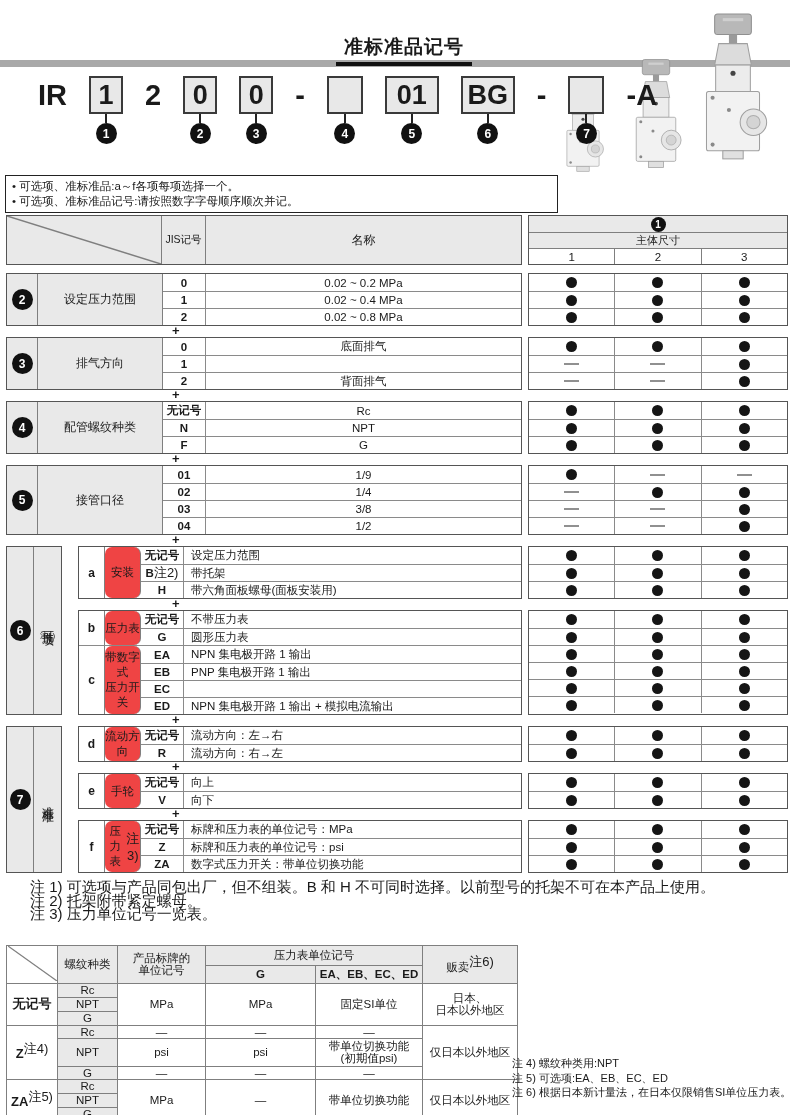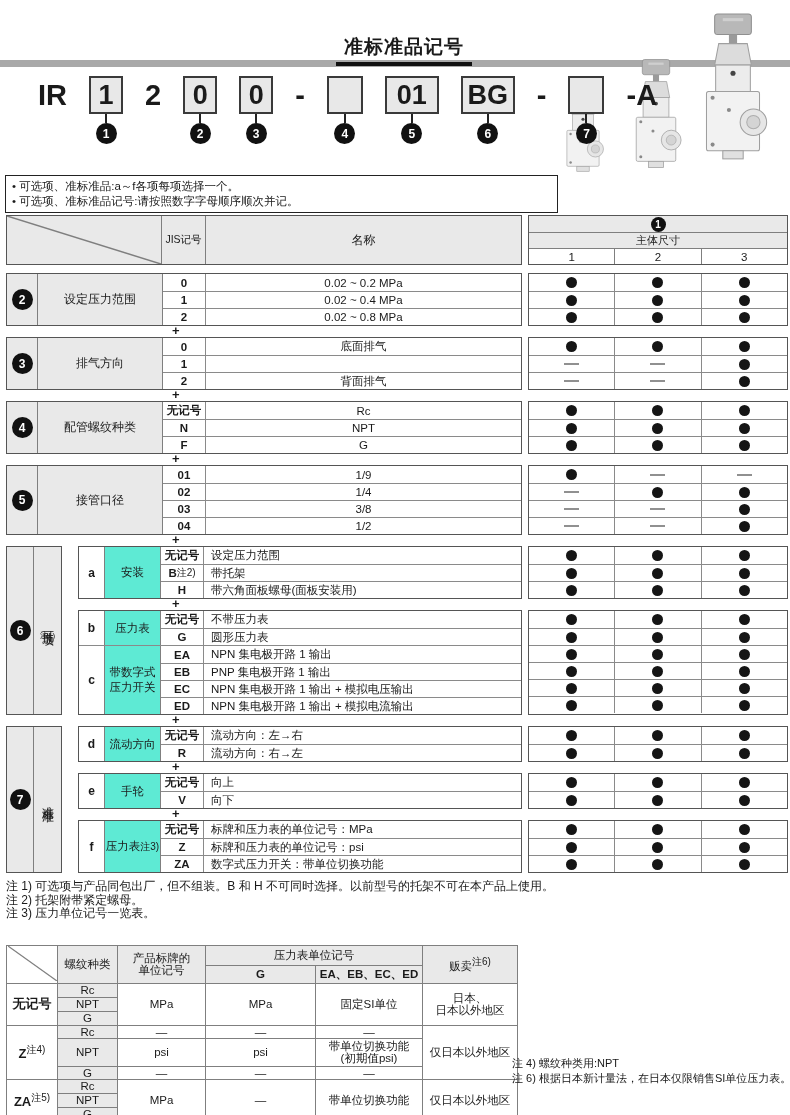--- a/index.html
+++ b/index.html
@@ -44,21 +44,21 @@
   .band{display:flex;}
   .gbox{width:516px;border:1px solid #555;box-sizing:border-box;display:flex;background:#fff;}
   .c-circle{width:30px;background:#e9e9e9;border-right:1px solid #7f7f7f;display:flex;align-items:center;justify-content:center;}
   .c-label{width:124px;background:#e9e9e9;border-right:1px solid #7f7f7f;display:flex;align-items:center;
            justify-content:center;font-size:12px;text-align:center;white-space:pre-line;}
   .rowscol{flex:1;display:flex;flex-direction:column;}
   .trow{display:flex;height:17px;box-sizing:border-box;border-top:1px solid #8a8a8a;}
   .trow:first-child{border-top:none;}
   .code{width:43px;border-right:1px solid #8a8a8a;display:flex;align-items:center;justify-content:center;
         font-weight:bold;font-size:11.5px;box-sizing:border-box;}
-  .code sup,.c-sublabel sup,.unit-table sup{font-size:10px;font-weight:normal;vertical-align:super;}
+  .code sup,.c-sublabel sup,.unit-table sup{font-size:13px;font-weight:normal;vertical-align:super;}
   .nm{flex:1;display:flex;align-items:center;font-size:11.5px;padding:0 7px;box-sizing:border-box;}
   .nm.center{justify-content:center;}
   .dbox{width:260px;margin-left:6px;border:1px solid #555;box-sizing:border-box;display:flex;flex-direction:column;background:#fff;}
   .drow{display:flex;height:17px;box-sizing:border-box;border-top:1px solid #8a8a8a;}
   .drow:first-child{border-top:none;}
   .dcell{flex:1;display:flex;align-items:center;justify-content:center;border-left:1px solid #8a8a8a;}
   .dcell:first-child{border-left:none;}
   .dot{width:11px;height:11px;border-radius:50%;background:#151515;}
   .dash{width:15px;height:2px;background:#909090;}
   .sep{height:11px;position:relative;}
@@ -69,24 +69,24 @@
   .sec-circ{width:26px;border-right:1px solid #7f7f7f;display:flex;align-items:center;justify-content:center;}
   .sec-vert{flex:1;display:flex;flex-direction:column;align-items:center;justify-content:center;gap:3px;}
   .vtext{writing-mode:vertical-rl;text-orientation:upright;font-size:12px;letter-spacing:2px;}
   .vnote{font-size:8px;}
   .sec-right{flex:1;display:flex;flex-direction:column;}
   .gbox2{width:444px;margin-left:16px;border:1px solid #555;box-sizing:border-box;background:#fff;}
   .subband{display:flex;}
   .subband.topline{border-top:1px solid #8a8a8a;}
   .c-letter{width:26px;border-right:1px solid #7f7f7f;display:flex;align-items:center;justify-content:center;
             font-weight:bold;font-size:12px;box-sizing:border-box;}
-  .c-sublabel{width:56px;background:#5eead4;border-right:1px solid #7f7f7f;display:flex;align-items:center;
-              justify-content:center;font-size:11.5px;text-align:center;white-space:pre-line;box-sizing:border-box;}
+  .c-sublabel{width:36px;background:#ef4444;border-right:1px solid #7f7f7f;display:flex;align-items:center;
+              justify-content:center;font-size:11.5px;text-align:center;white-space:pre-line;box-sizing:border-box;border-radius:7px;}
   
-  .footnotes{margin-top:7px;font-size:12px;line-height:13.5px;}
+  .footnotes{margin-top:7px;font-size:15px;line-height:13.5px;margin-left:24px;}
   
   .unit-table{margin-top:24px;border-collapse:collapse;table-layout:fixed;border:1px solid #555;}
   .unit-table td{border:1px solid #7f7f7f;font-size:11.5px;text-align:center;padding:0 2px;
                  white-space:pre-line;line-height:12px;}
   .unit-table td.gray{background:#e9e9e9;}
   .unit-table td.lbl{font-weight:bold;font-size:13px;background:#fff;}
   .unit-table td.diagcell{position:relative;background:#fff;padding:0;}
   .side-notes{position:absolute;left:512px;top:1056px;font-size:11px;line-height:14.5px;white-space:nowrap;}
 </style>
 </head>
@@ -566,21 +566,20 @@
                     <div class="trow">
                       <div class="code">EA</div>
                       <div class="nm">NPN 集电极开路 1 输出</div>
                     </div>
                     <div class="trow">
                       <div class="code">EB</div>
                       <div class="nm">PNP 集电极开路 1 输出</div>
                     </div>
                     <div class="trow">
                       <div class="code">EC</div>
-                      <div class="nm">NPN 集电极开路 1 输出 + 模拟电压输出</div>
                     </div>
                     <div class="trow">
                       <div class="code">ED</div>
                       <div class="nm">NPN 集电极开路 1 输出 + 模拟电流输出</div>
                     </div>
                   </div>
                 </div>
               </div>
               <div class="dbox">
                 <div class="drow">
@@ -898,16 +897,17 @@
             <tr style="height: 14px;">
               <td class="gray">G</td>
             </tr>
           </tbody>
         </table>
       </div>
   </div>
 
   <div class="side-notes">
     <div>注 4) 螺纹种类用:NPT</div>
+    <div>注 5) 可选项:EA、EB、EC、ED</div>
     <div>注 6) 根据日本新计量法，在日本仅限销售SI单位压力表。</div>
   </div>
 
 </div>
 
 </body></html>

